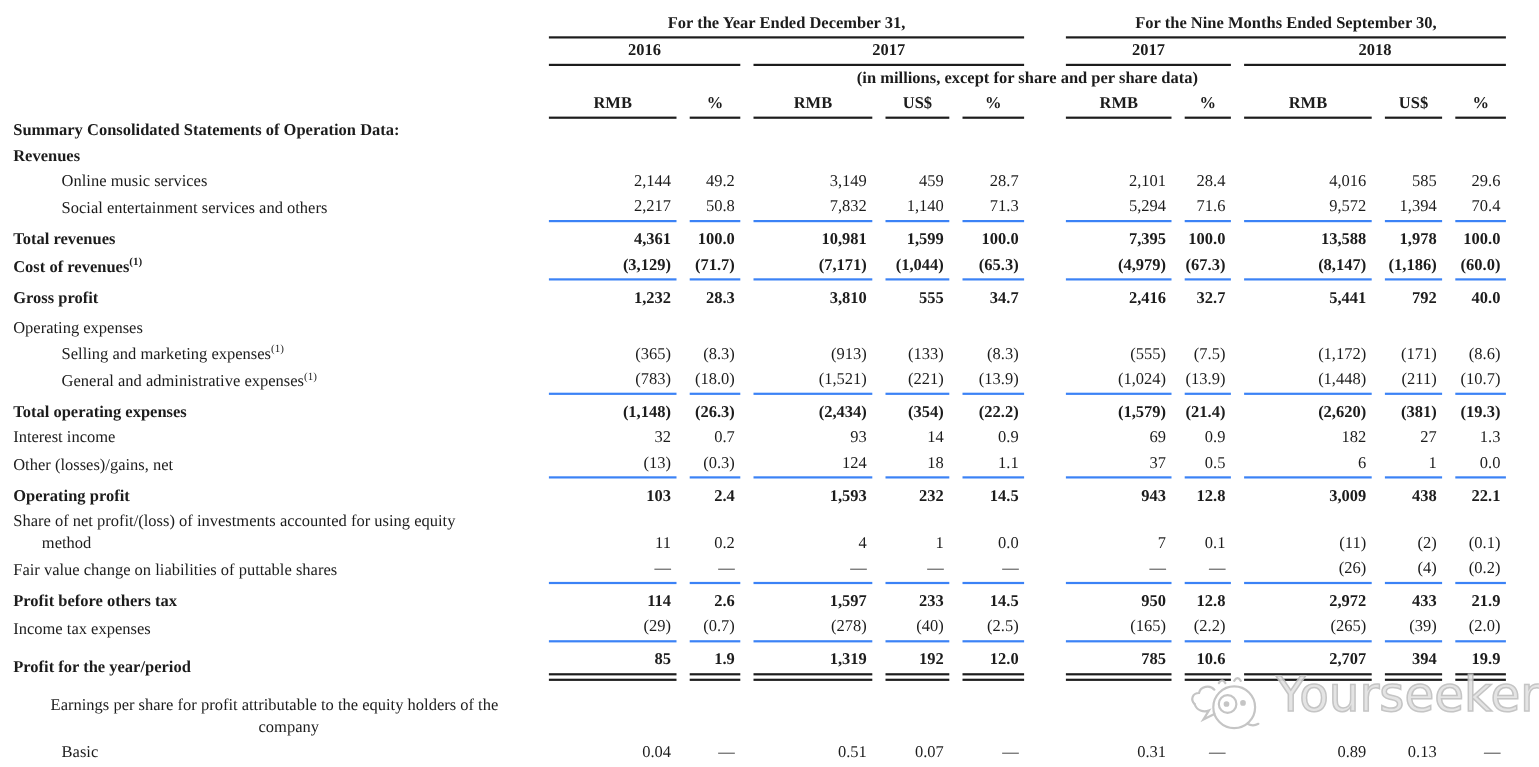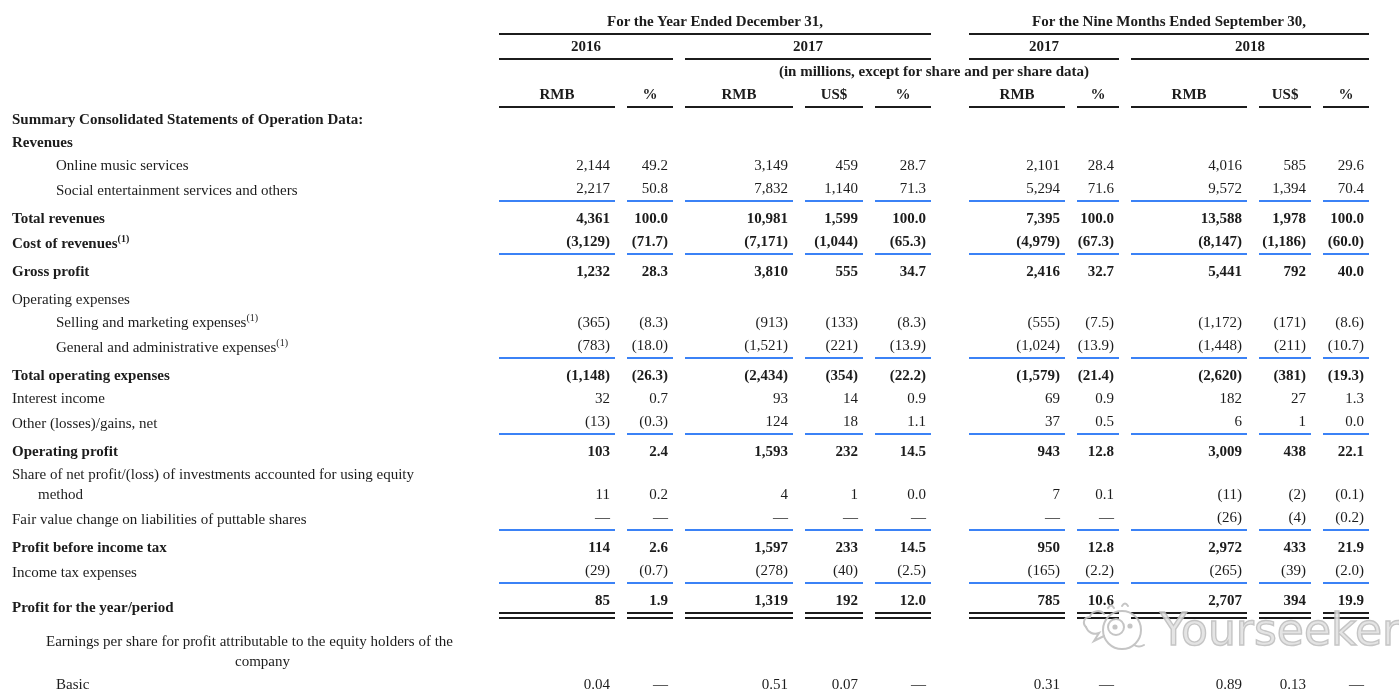--- a/index.html
+++ b/index.html
@@ -60,23 +60,23 @@
   .gap2 { padding-top: 12px; text-align: center; }
   sup {
     font-size: 10px;
     line-height: 0;
     vertical-align: super;
   }
   
   .watermark {
     position: absolute;
     left: 1078px;
-    top: 593px;
+    top: 606px;
     display: flex;
-    align-items: flex-end;
+    align-items: flex-start;
     pointer-events: none;
     opacity: 0.9;
   }
   .watermark-text {
     font-family: "DejaVu Sans", sans-serif;
     font-weight: 400;
     font-size: 44px;
     letter-spacing: 0px;
     color: rgba(255,255,255,0.25);
     -webkit-text-stroke: 1.4px #bfbfbf;
@@ -357,21 +357,21 @@
           <td class="num u">—</td>
           <td class="num u">—</td>
           <td></td>
           <td class="num u">—</td>
           <td class="num u">—</td>
           <td class="num u">(26)</td>
           <td class="num u">(4)</td>
           <td class="num u">(0.2)</td>
         </tr>
         <tr>
-          <td class="label b gap">Profit before income tax</td>
+          <td class="label b gap">Profit before others tax</td>
           <td class="num b gap">114</td>
           <td class="num b gap">2.6</td>
           <td class="num b gap">1,597</td>
           <td class="num b gap">233</td>
           <td class="num b gap">14.5</td>
           <td></td>
           <td class="num b gap">950</td>
           <td class="num b gap">12.8</td>
           <td class="num b gap">2,972</td>
           <td class="num b gap">433</td>

